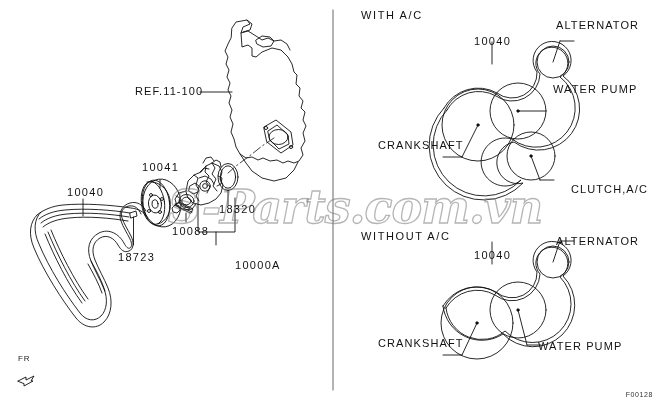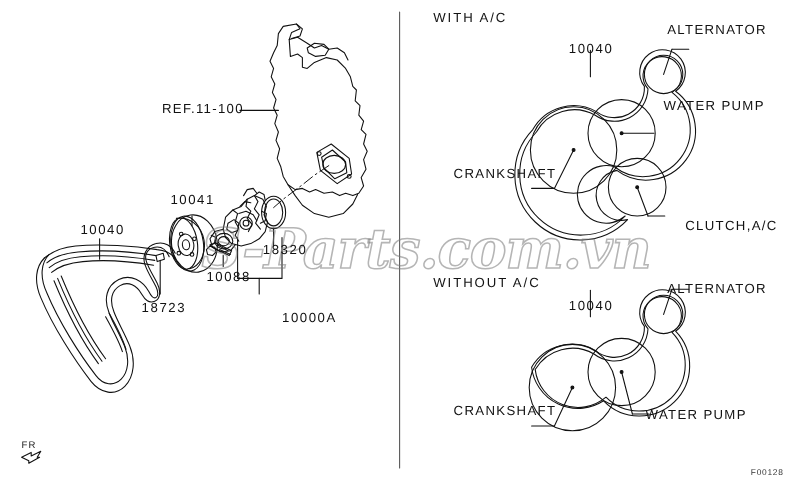--- a/index.html
+++ b/index.html
@@ -20,21 +20,21 @@
     line-height:1;
   }
   .lbl.num{letter-spacing:1.3px;}
   .lbl.sec{letter-spacing:1.6px;}
   .code{
     position:absolute;right:6px;bottom:5px;
     font-size:7px;letter-spacing:.6px;color:#333;
     font-family:"Liberation Sans","DejaVu Sans",sans-serif;
   }
   .fr{
-    position:absolute;left:18px;bottom:28px;
+    position:absolute;left:18px;bottom:40px;
     font-size:8px;letter-spacing:.8px;color:#222;
   }
   .wm{
     position:absolute;left:0;top:0;width:659px;height:403px;
     pointer-events:none;
     text-align:right;
   }
   .wm-text{
     position:absolute;
     left:168px;top:180px;

